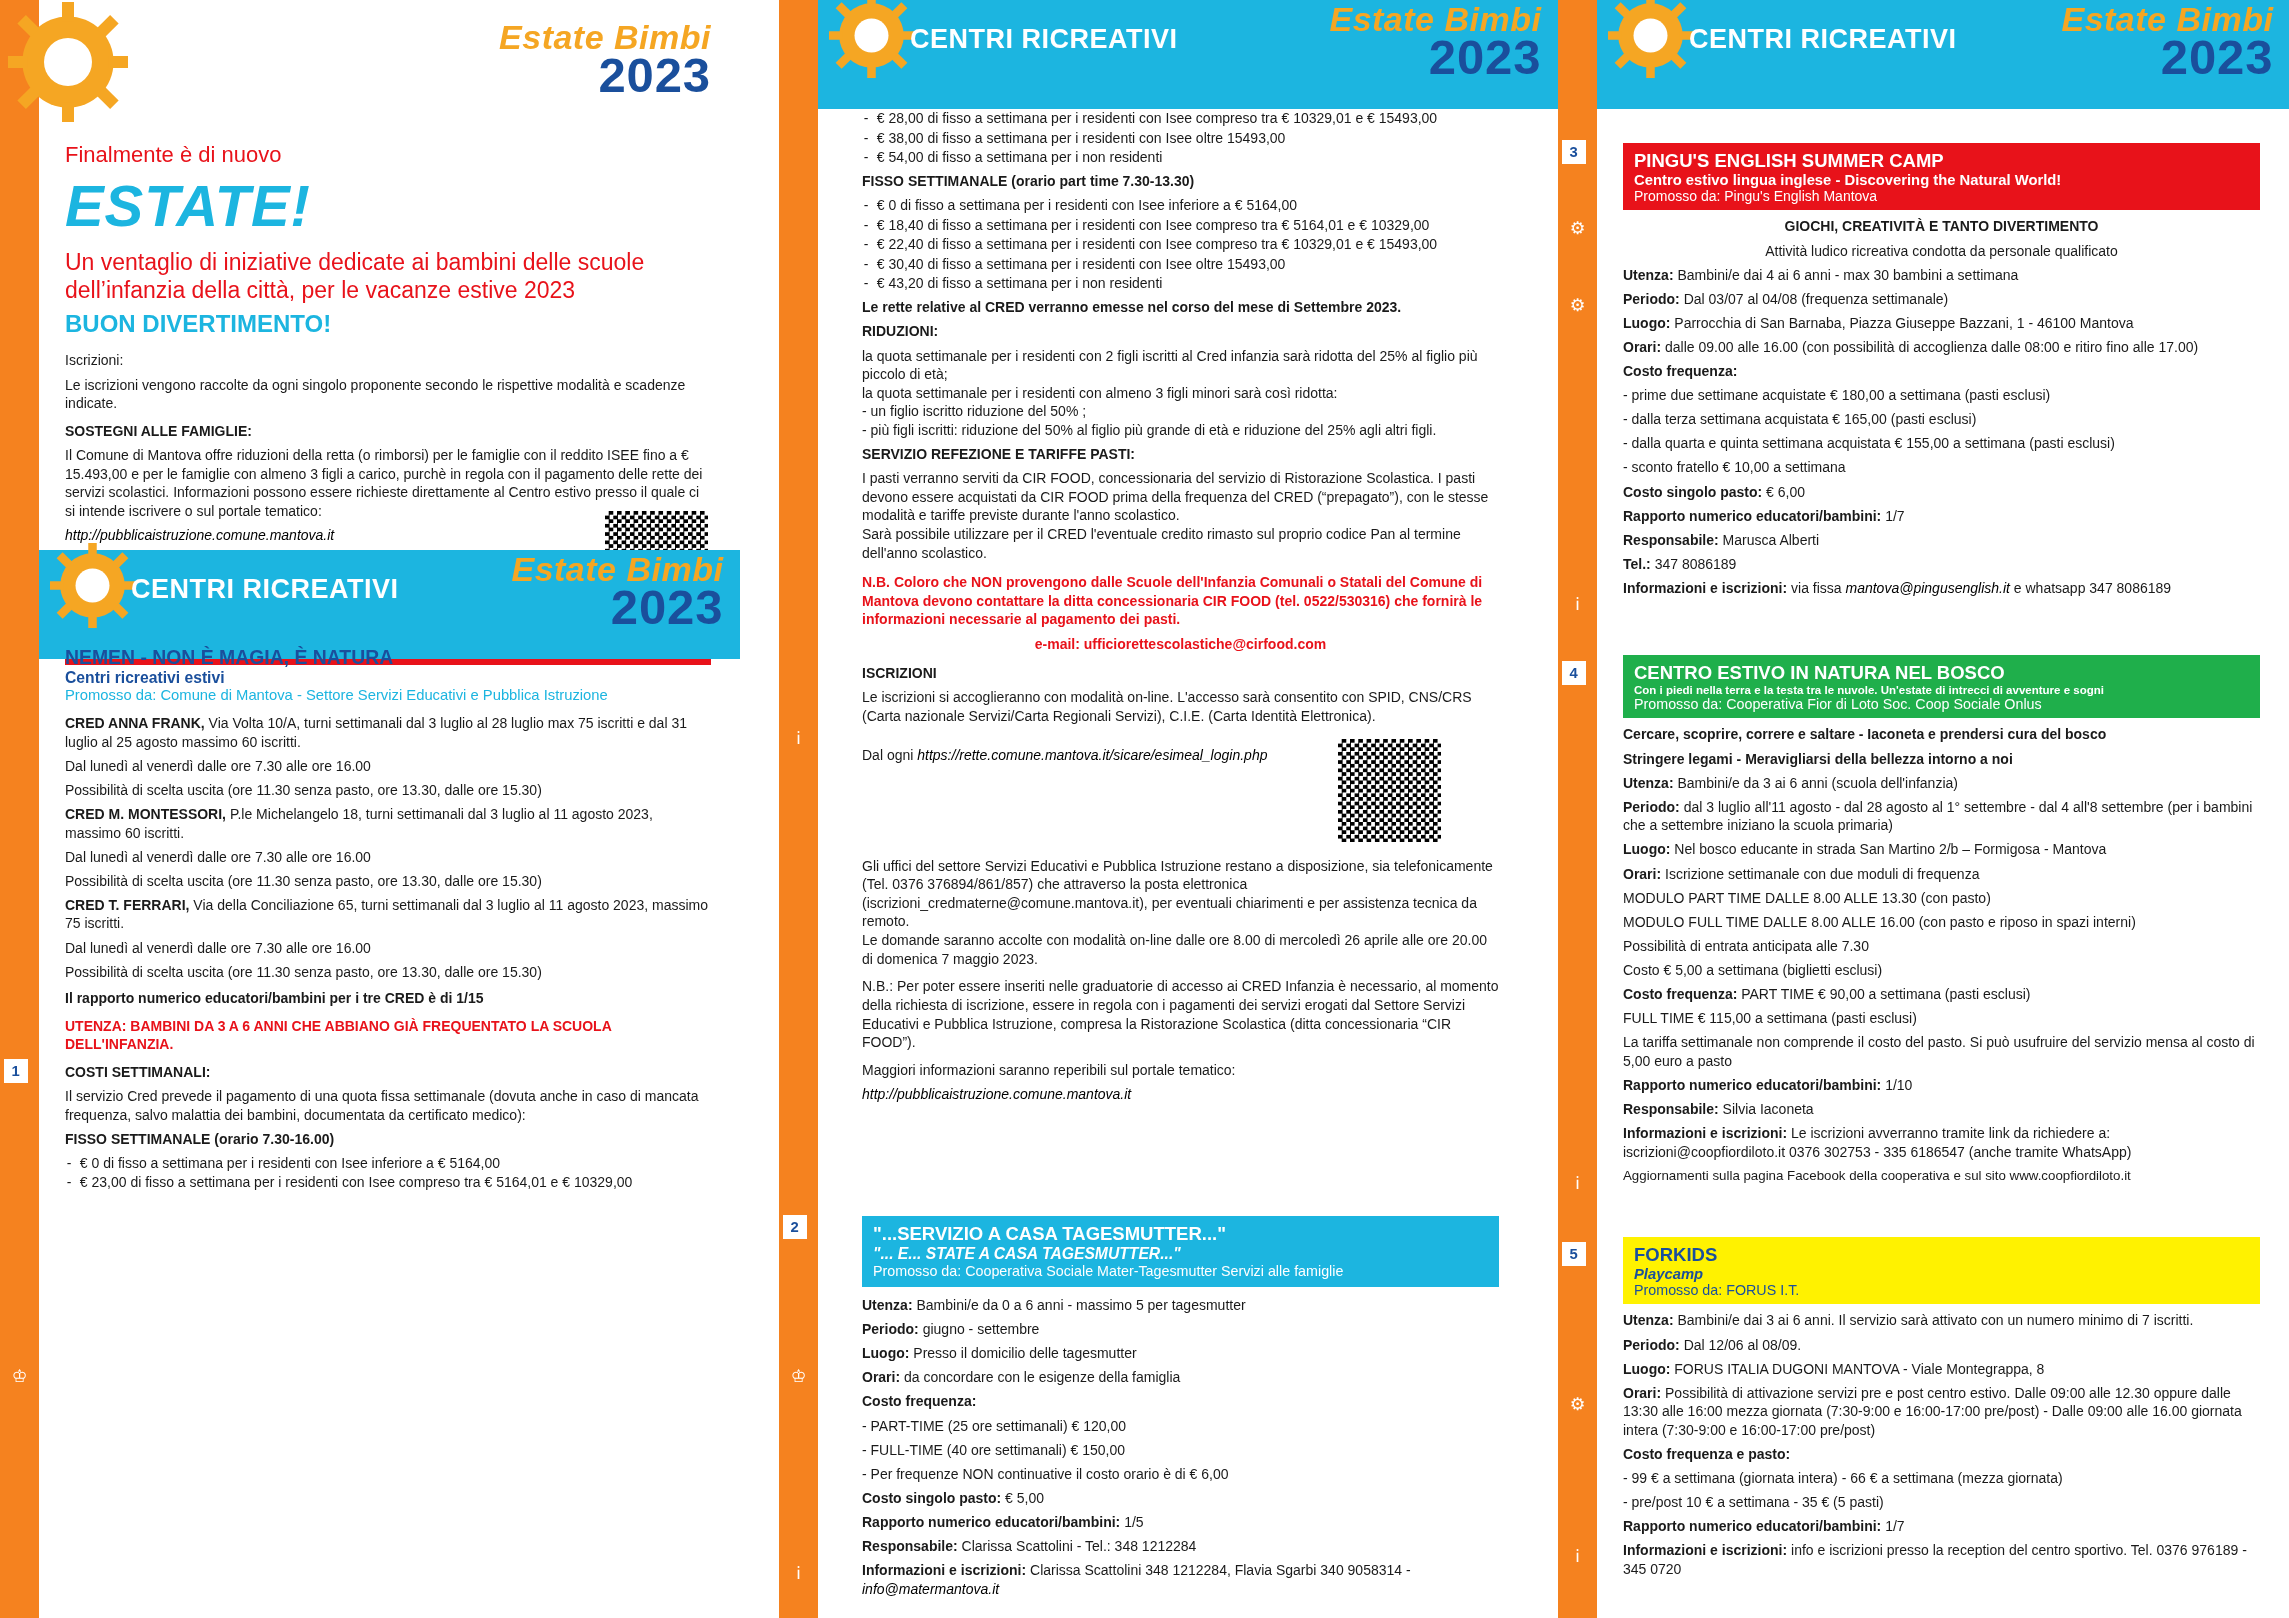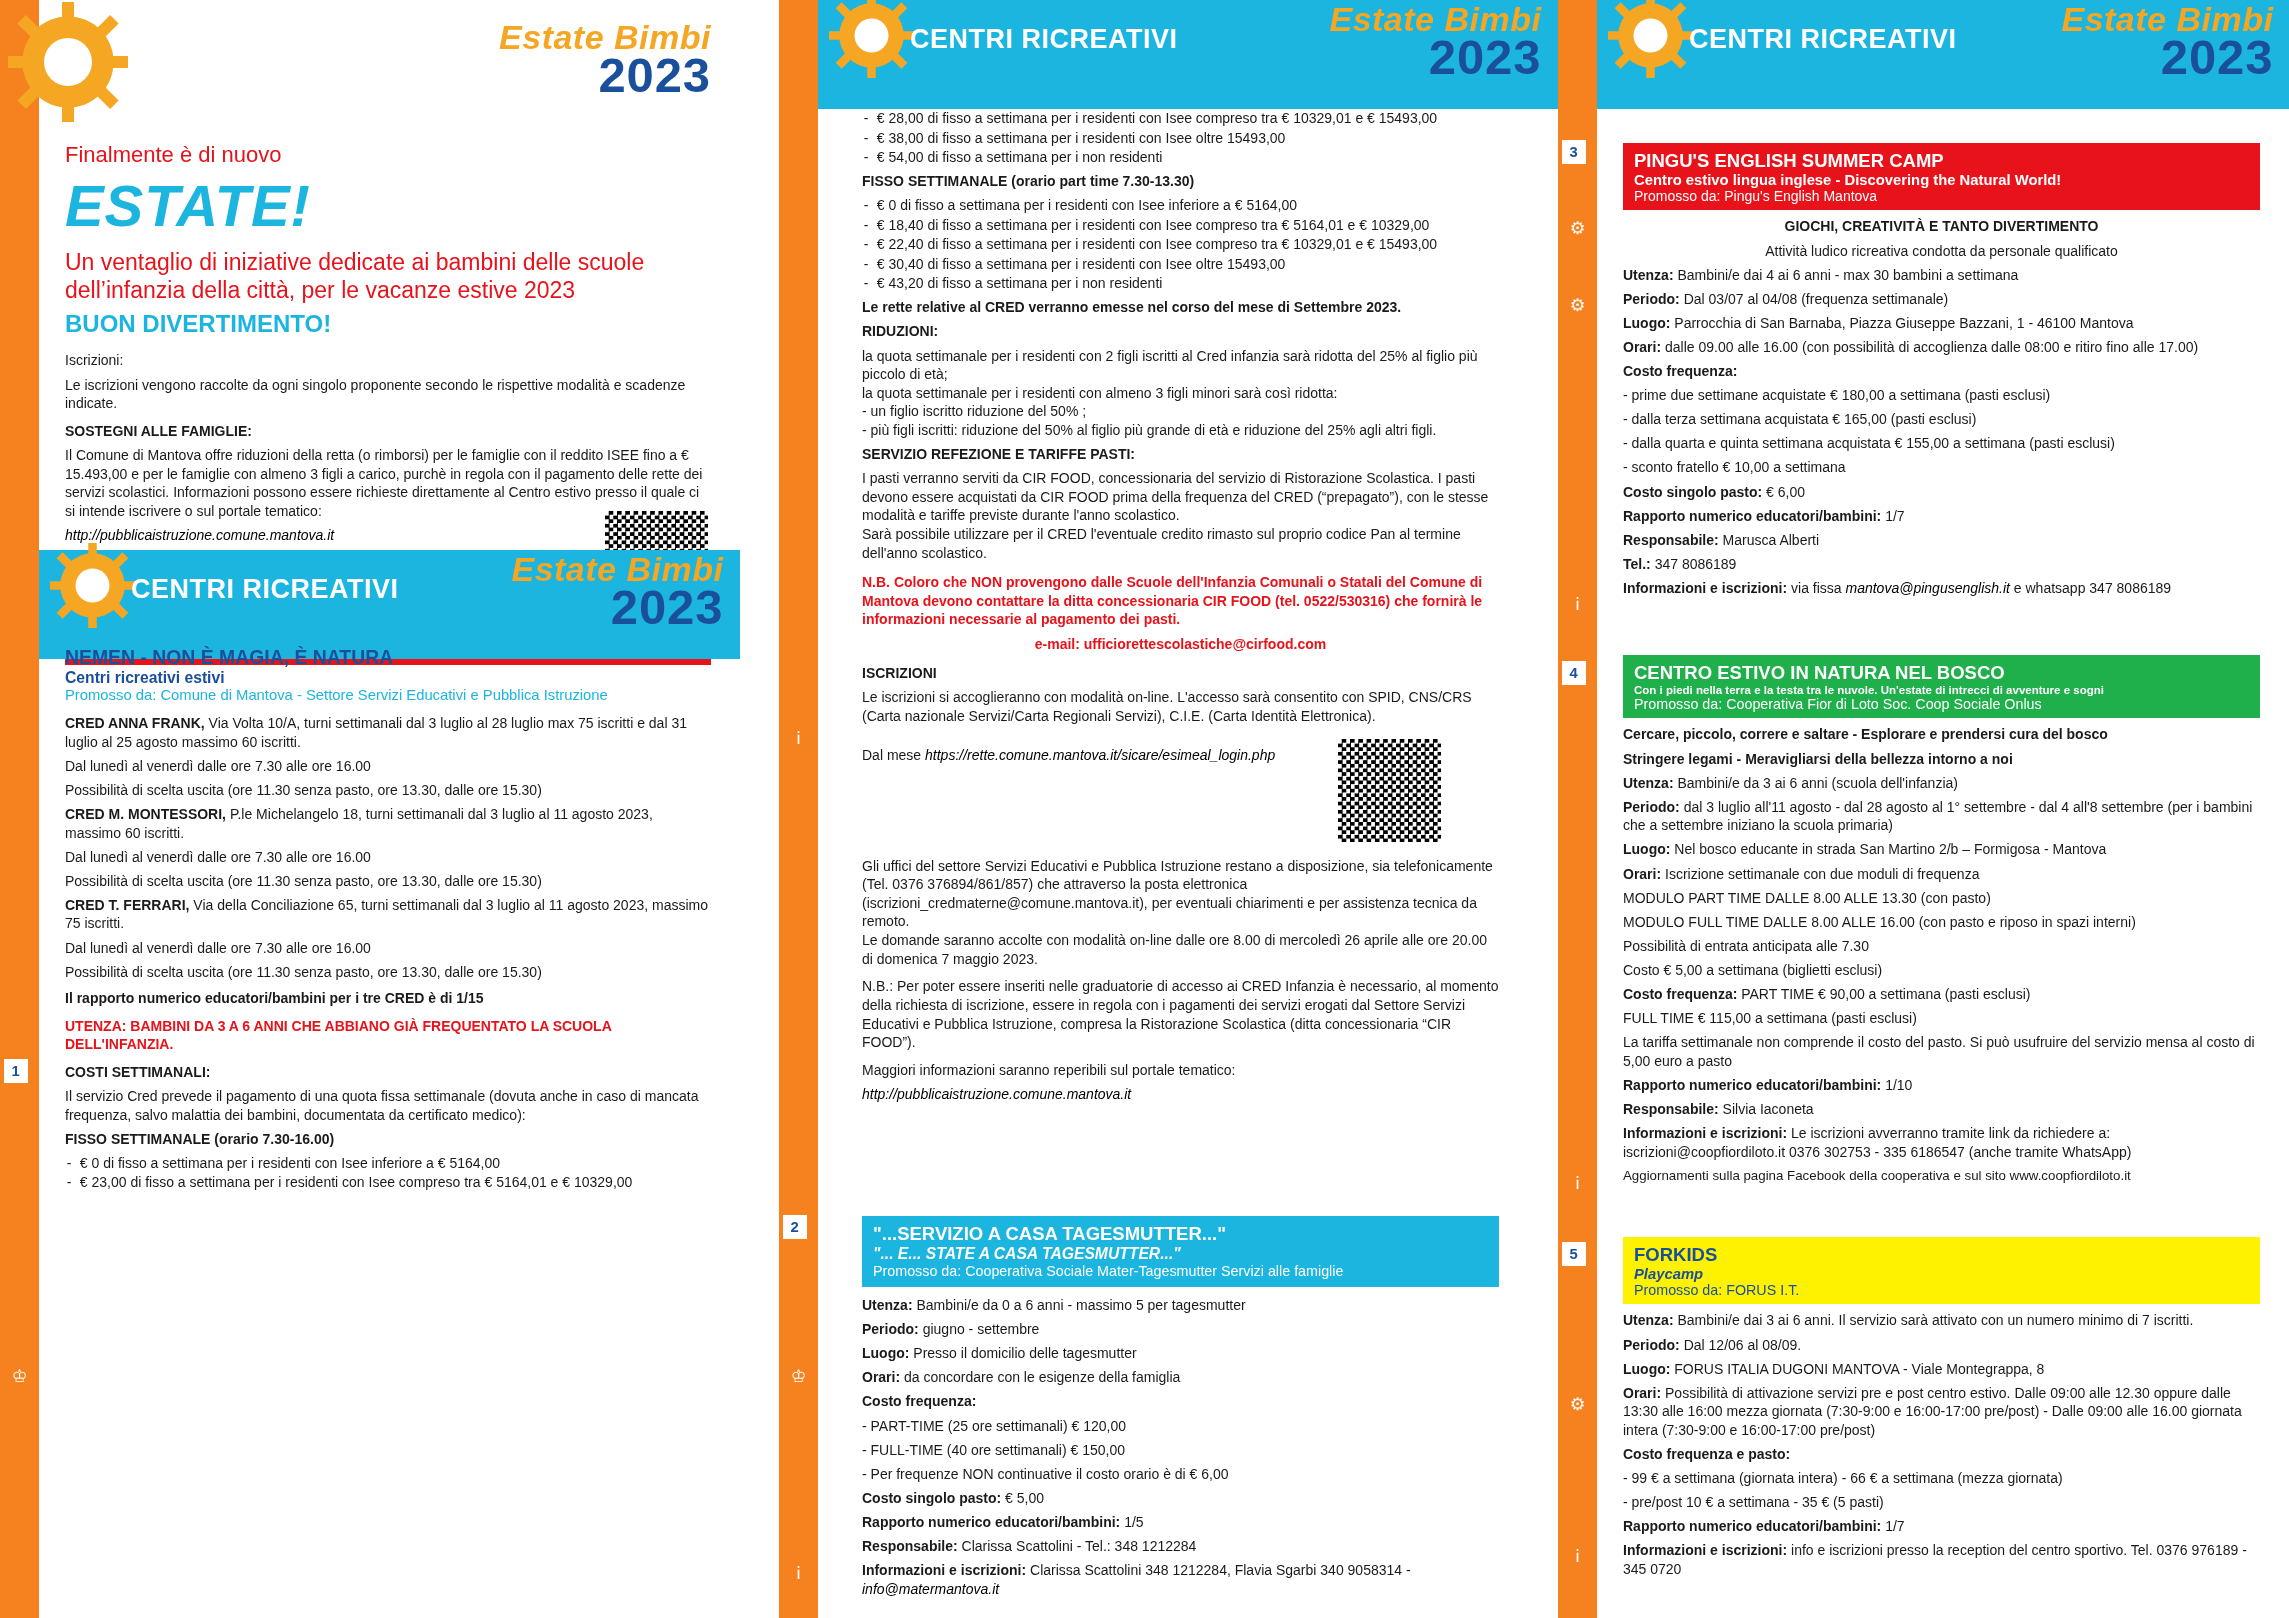--- a/index.html
+++ b/index.html
@@ -273,21 +273,21 @@
 - un figlio iscritto riduzione del 50% ;
 - più figli iscritti: riduzione del 50% al figlio più grande di età e riduzione del 25% agli altri figli.</p>
       <p class="b">SERVIZIO REFEZIONE E TARIFFE PASTI:</p>
       <p style="white-space:pre-line;">I pasti verranno serviti da CIR FOOD, concessionaria del servizio di Ristorazione Scolastica. I pasti devono essere acquistati da CIR FOOD prima della frequenza del CRED (“prepagato”), con le stesse modalità e tariffe previste durante l'anno scolastico.
 Sarà possibile utilizzare per il CRED l'eventuale credito rimasto sul proprio codice Pan al termine dell'anno scolastico.</p>
       <p class="b red" style="margin-top:11px;">N.B. Coloro che NON provengono dalle Scuole dell'Infanzia Comunali o Statali del Comune di Mantova devono contattare la ditta concessionaria CIR FOOD (tel. 0522/530316) che fornirà le informazioni necessarie al pagamento dei pasti.</p>
       <p class="b red centered">e-mail: ufficiorettescolastiche@cirfood.com</p>
       <p class="b" style="margin-top:11px;">ISCRIZIONI</p>
       <p>Le iscrizioni si accoglieranno con modalità on-line. L'accesso sarà consentito con SPID, CNS/CRS (Carta nazionale Servizi/Carta Regionali Servizi), C.I.E. (Carta Identità Elettronica).</p>
       <div style="position:relative; height:111px; margin-top:20px;">
-        <p><span>Dal mese </span><a class="link" href="#">https://rette.comune.mantova.it/sicare/esimeal_login.php</a></p>
+        <p><span>Dal ogni </span><a class="link" href="#">https://rette.comune.mantova.it/sicare/esimeal_login.php</a></p>
         <div class="qr-wrap" style="right:55px; top:-9.2px;">
             <div class="qr"></div>
           </div>
       </div>
       <p style="white-space:pre-line;">Gli uffici del settore Servizi Educativi e Pubblica Istruzione restano a disposizione, sia telefonicamente (Tel. 0376 376894/861/857) che attraverso la posta elettronica (iscrizioni_credmaterne@comune.mantova.it), per eventuali chiarimenti e per assistenza tecnica da remoto.
 Le domande saranno accolte con modalità on-line dalle ore 8.00 di mercoledì 26 aprile alle ore 20.00 di domenica 7 maggio 2023.</p>
       <p style="margin-top:9.2px;">N.B.: Per poter essere inseriti nelle graduatorie di accesso ai CRED Infanzia è necessario, al momento della richiesta di iscrizione, essere in regola con i pagamenti dei servizi erogati dal Settore Servizi Educativi e Pubblica Istruzione, compresa la Ristorazione Scolastica (ditta concessionaria “CIR FOOD”).</p>
       <p style="margin-top:9.2px;">Maggiori informazioni saranno reperibili sul portale tematico:</p>
       <p><a class="link" href="#">http://pubblicaistruzione.comune.mantova.it</a></p>
     </div>
@@ -386,21 +386,21 @@
       </div>
     </div>
 
     <div style="position:absolute; left:65px; top:655px; width:637px;">
       <div class="greenbox">
         <div class="t1">CENTRO ESTIVO IN NATURA NEL BOSCO</div>
         <div class="t2">Con i piedi nella terra e la testa tra le nuvole. Un'estate di intrecci di avventure e sogni</div>
         <div class="t3">Promosso da: Cooperativa Fior di Loto Soc. Coop Sociale Onlus</div>
       </div>
       <div class="blk" style="margin-top:7.4px;">
-        <p class="i b">Cercare, piccolo, correre e saltare - Esplorare e prendersi cura del bosco</p>
+        <p class="i b">Cercare, scoprire, correre e saltare - Iaconeta e prendersi cura del bosco</p>
         <p class="i b">Stringere legami - Meravigliarsi della bellezza intorno a noi</p>
         <p><b>Utenza:</b><span> Bambini/e da 3 ai 6 anni (scuola dell'infanzia)</span></p>
         <p><b>Periodo:</b><span> dal 3 luglio all'11 agosto - dal 28 agosto al 1° settembre - dal 4 all'8 settembre (per i bambini che a settembre iniziano la scuola primaria)</span></p>
         <p><b>Luogo:</b><span> Nel bosco educante in strada San Martino 2/b – Formigosa - Mantova</span></p>
         <p><b>Orari:</b><span> Iscrizione settimanale con due moduli di frequenza</span></p>
         <p>MODULO PART TIME DALLE 8.00 ALLE 13.30 (con pasto)</p>
         <p>MODULO FULL TIME DALLE 8.00 ALLE 16.00 (con pasto e riposo in spazi interni)</p>
         <p>Possibilità di entrata anticipata alle 7.30</p>
         <p>Costo € 5,00 a settimana (biglietti esclusi)</p>
         <p><b>Costo frequenza:</b><span> PART TIME € 90,00 a settimana (pasti esclusi)</span></p>

